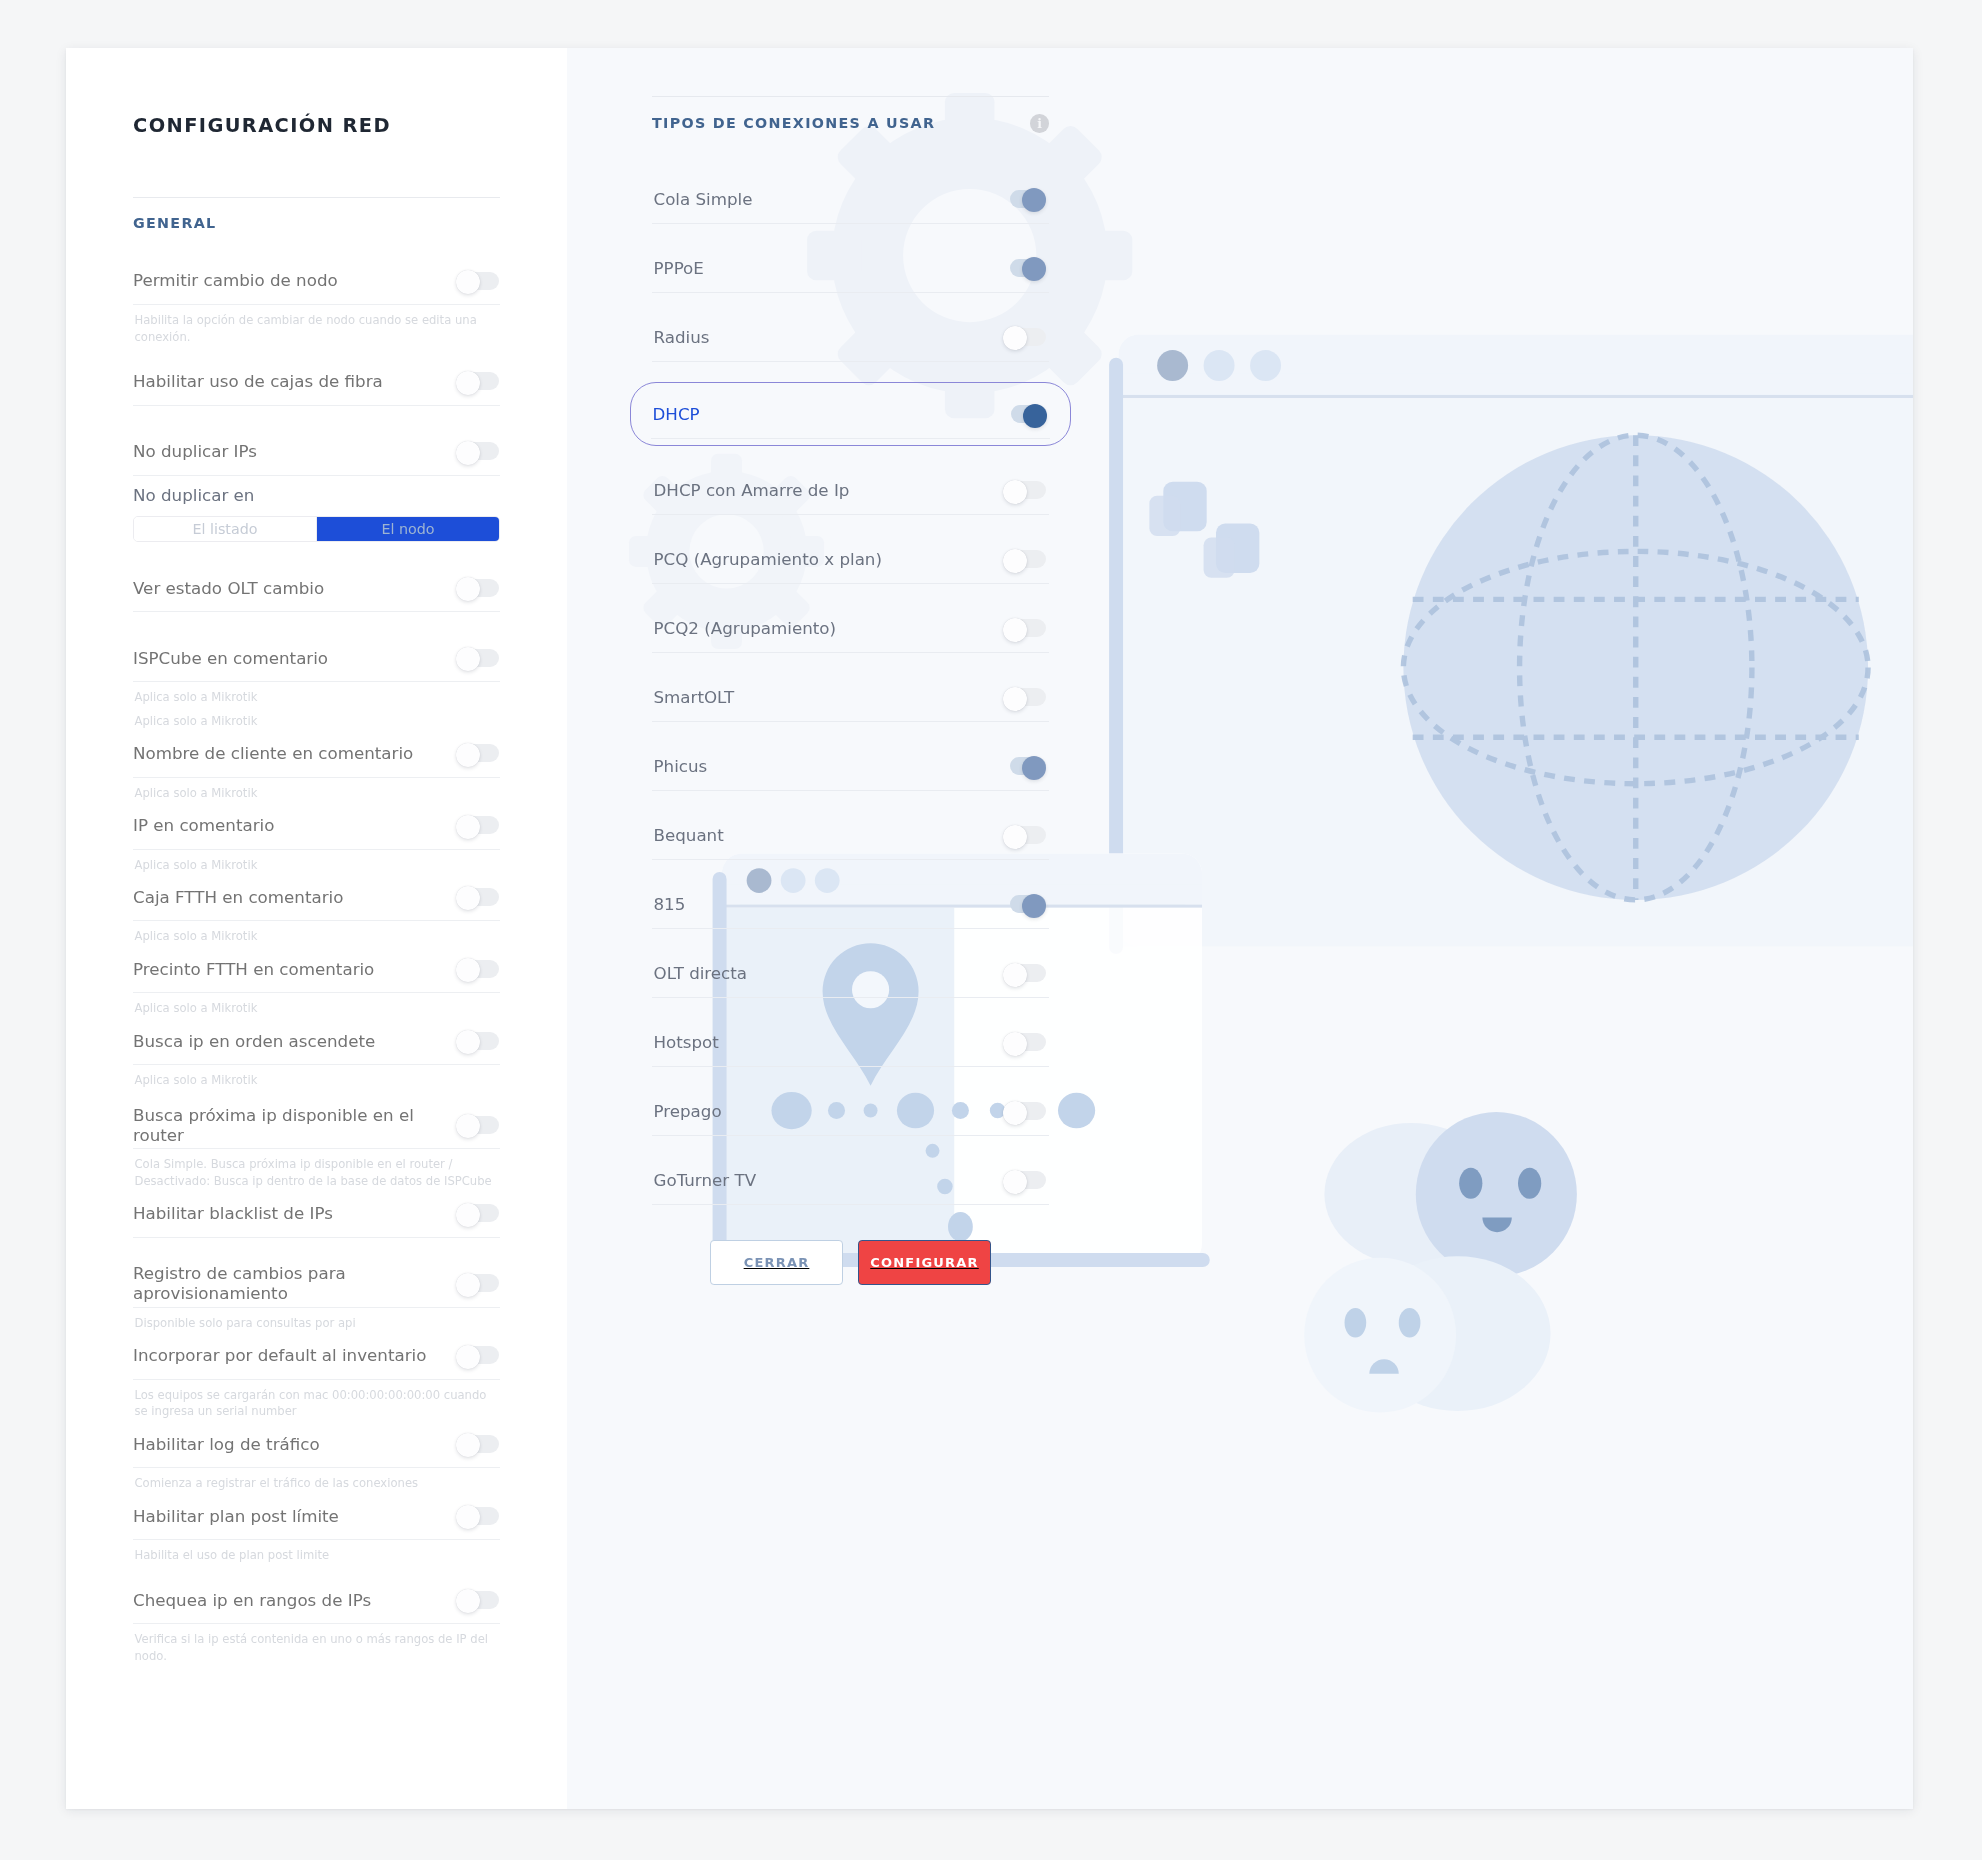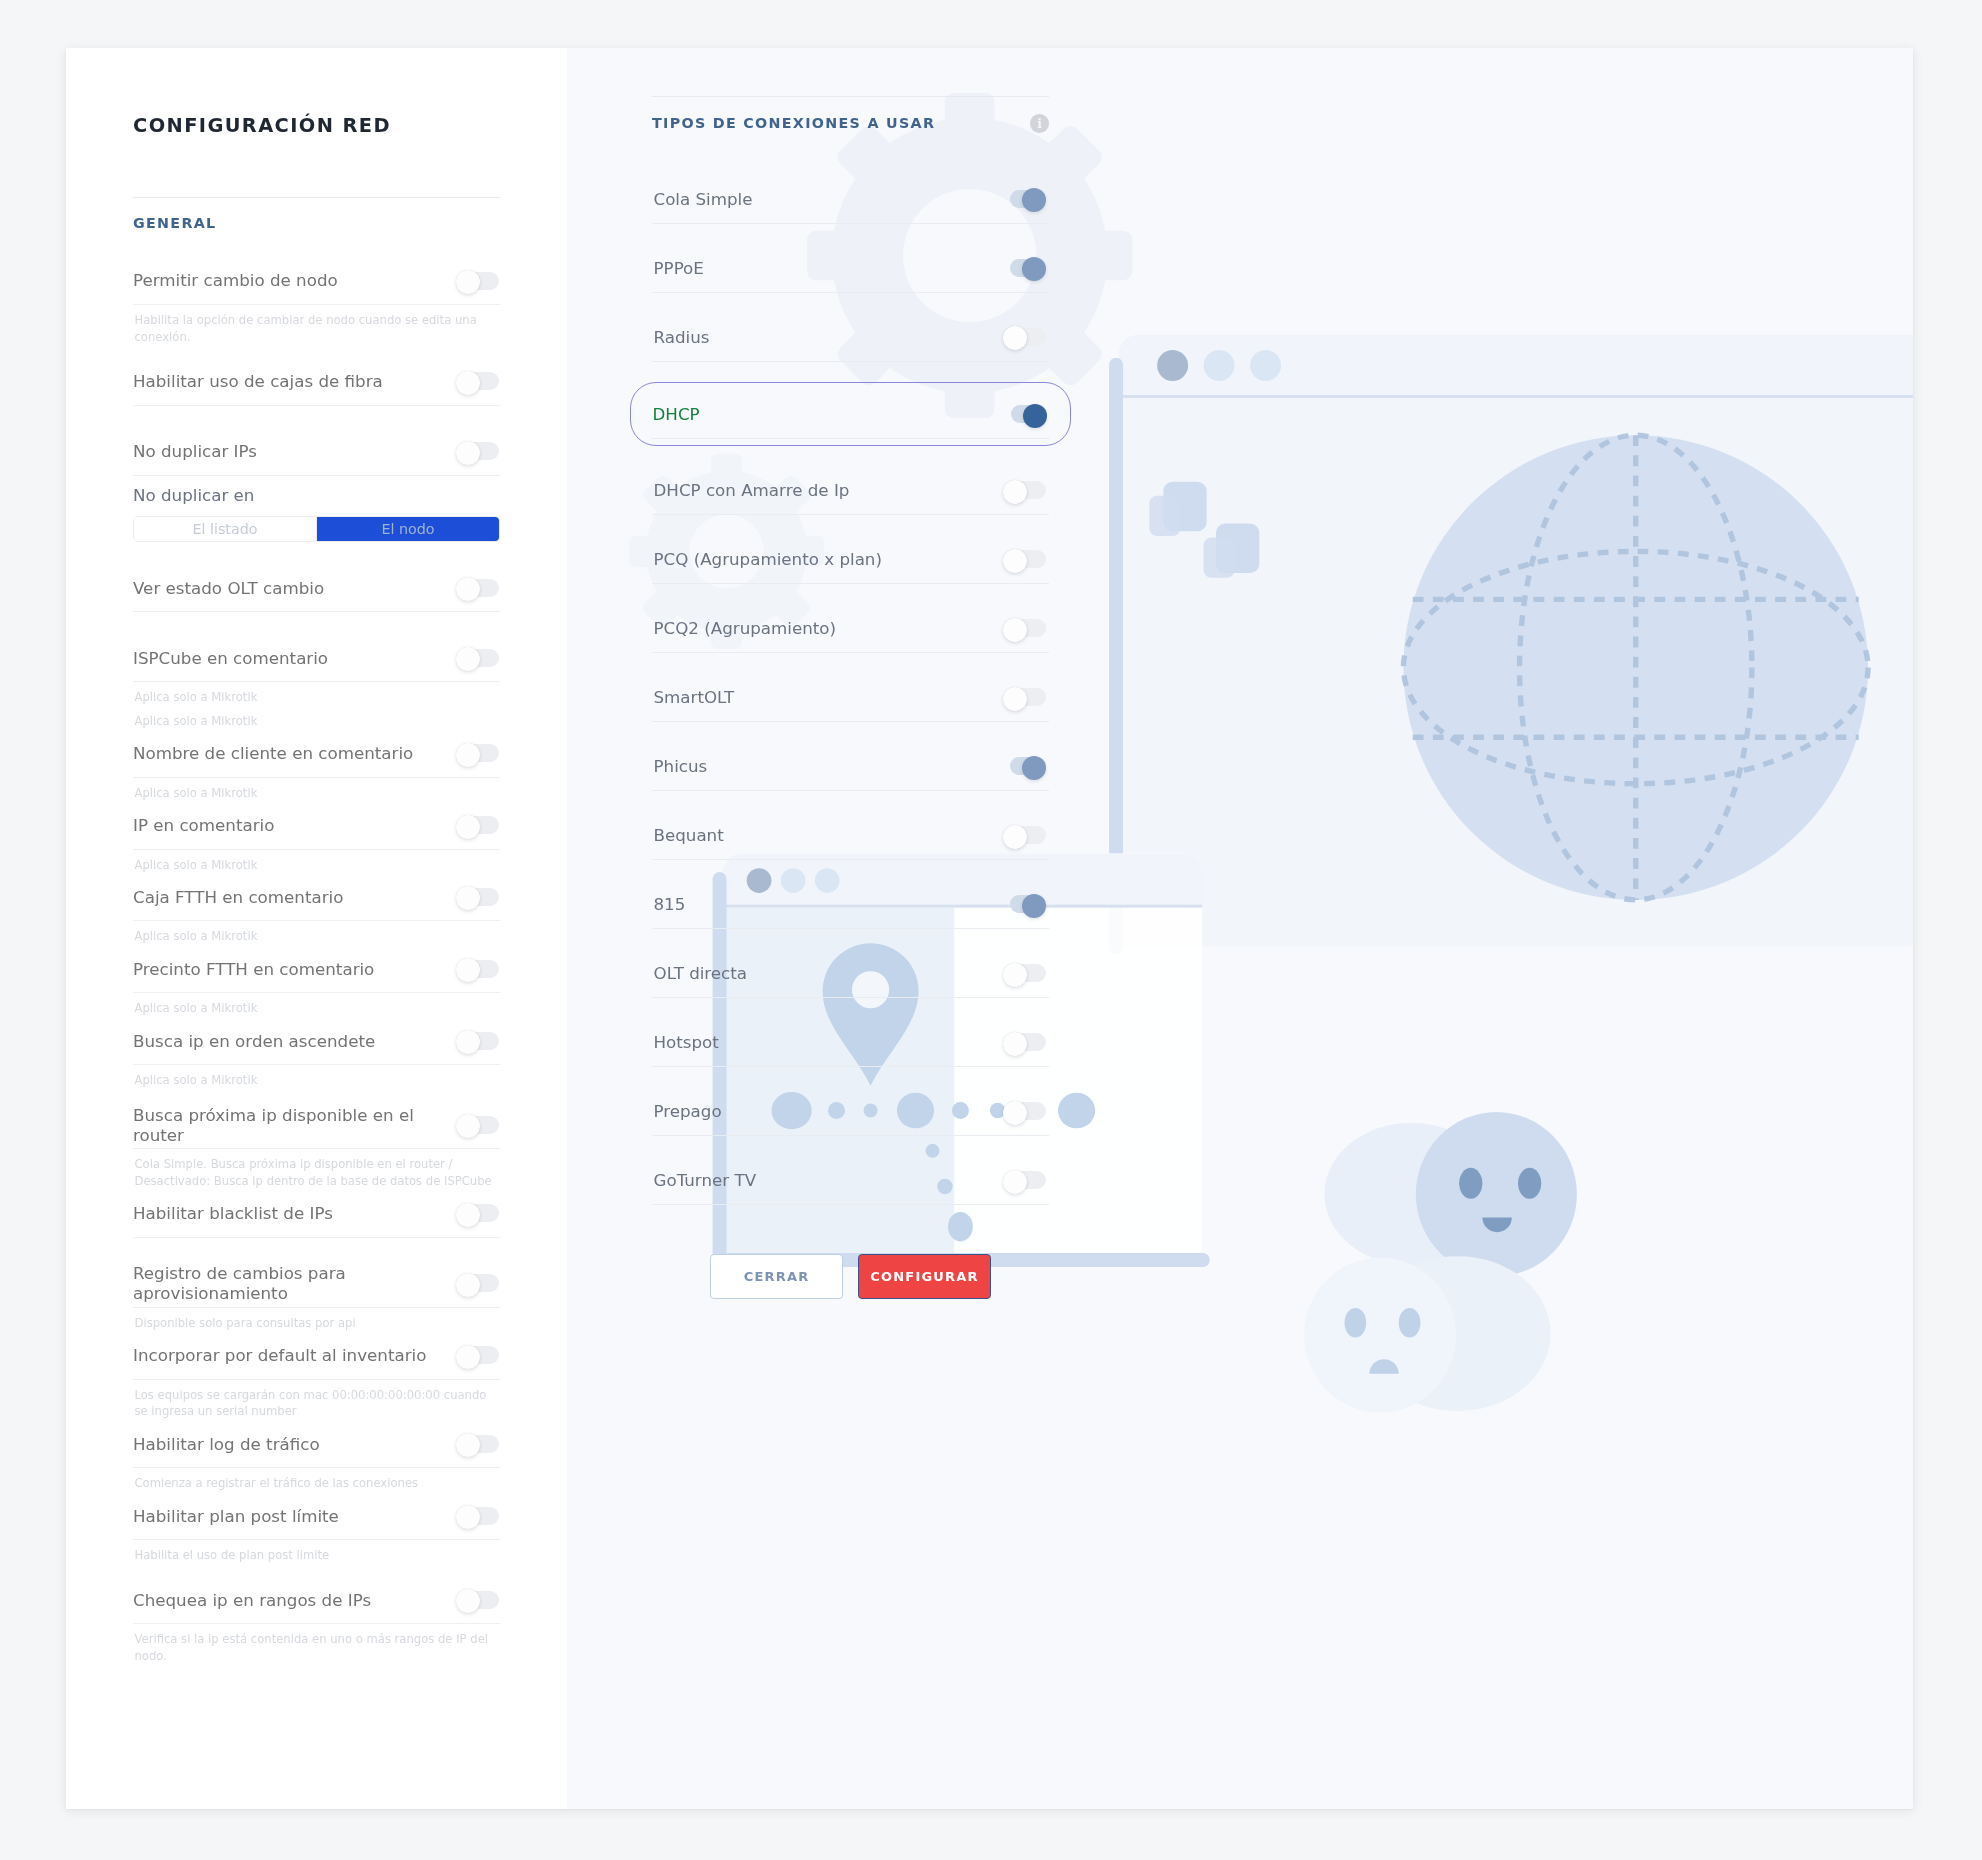--- a/index.html
+++ b/index.html
@@ -155,26 +155,27 @@
   }
   .conn-row .conn-label { font-size: 16.7px; color: #6b7280; }
   .conn-gap { height: 20px; }
 
   .conn-row-wrap.focused {
     border: 1.5px solid #8b87d8;
     border-radius: 26px;
     padding: 7.7px 20px 6.2px 20px;
     margin: 0 -22px;
   }
-  .conn-row-wrap.focused .conn-label { color: #15803d; }
+  .conn-row-wrap.focused .conn-label { color: #1d4ed8; }
 
   
   .btn-row {
     display: flex; justify-content: center; gap: 15px;
-    margin-top: 49px;
+    margin-top: 35px;
+    text-decoration: underline;
   }
   .btn {
     height: 45px;
     border-radius: 3.9px;
     display: flex; align-items: center; justify-content: center;
     font-size: 13px; font-weight: 700; letter-spacing: 1.2px;
     cursor: pointer;
   }
   .btn-close {
     width: 133px;

